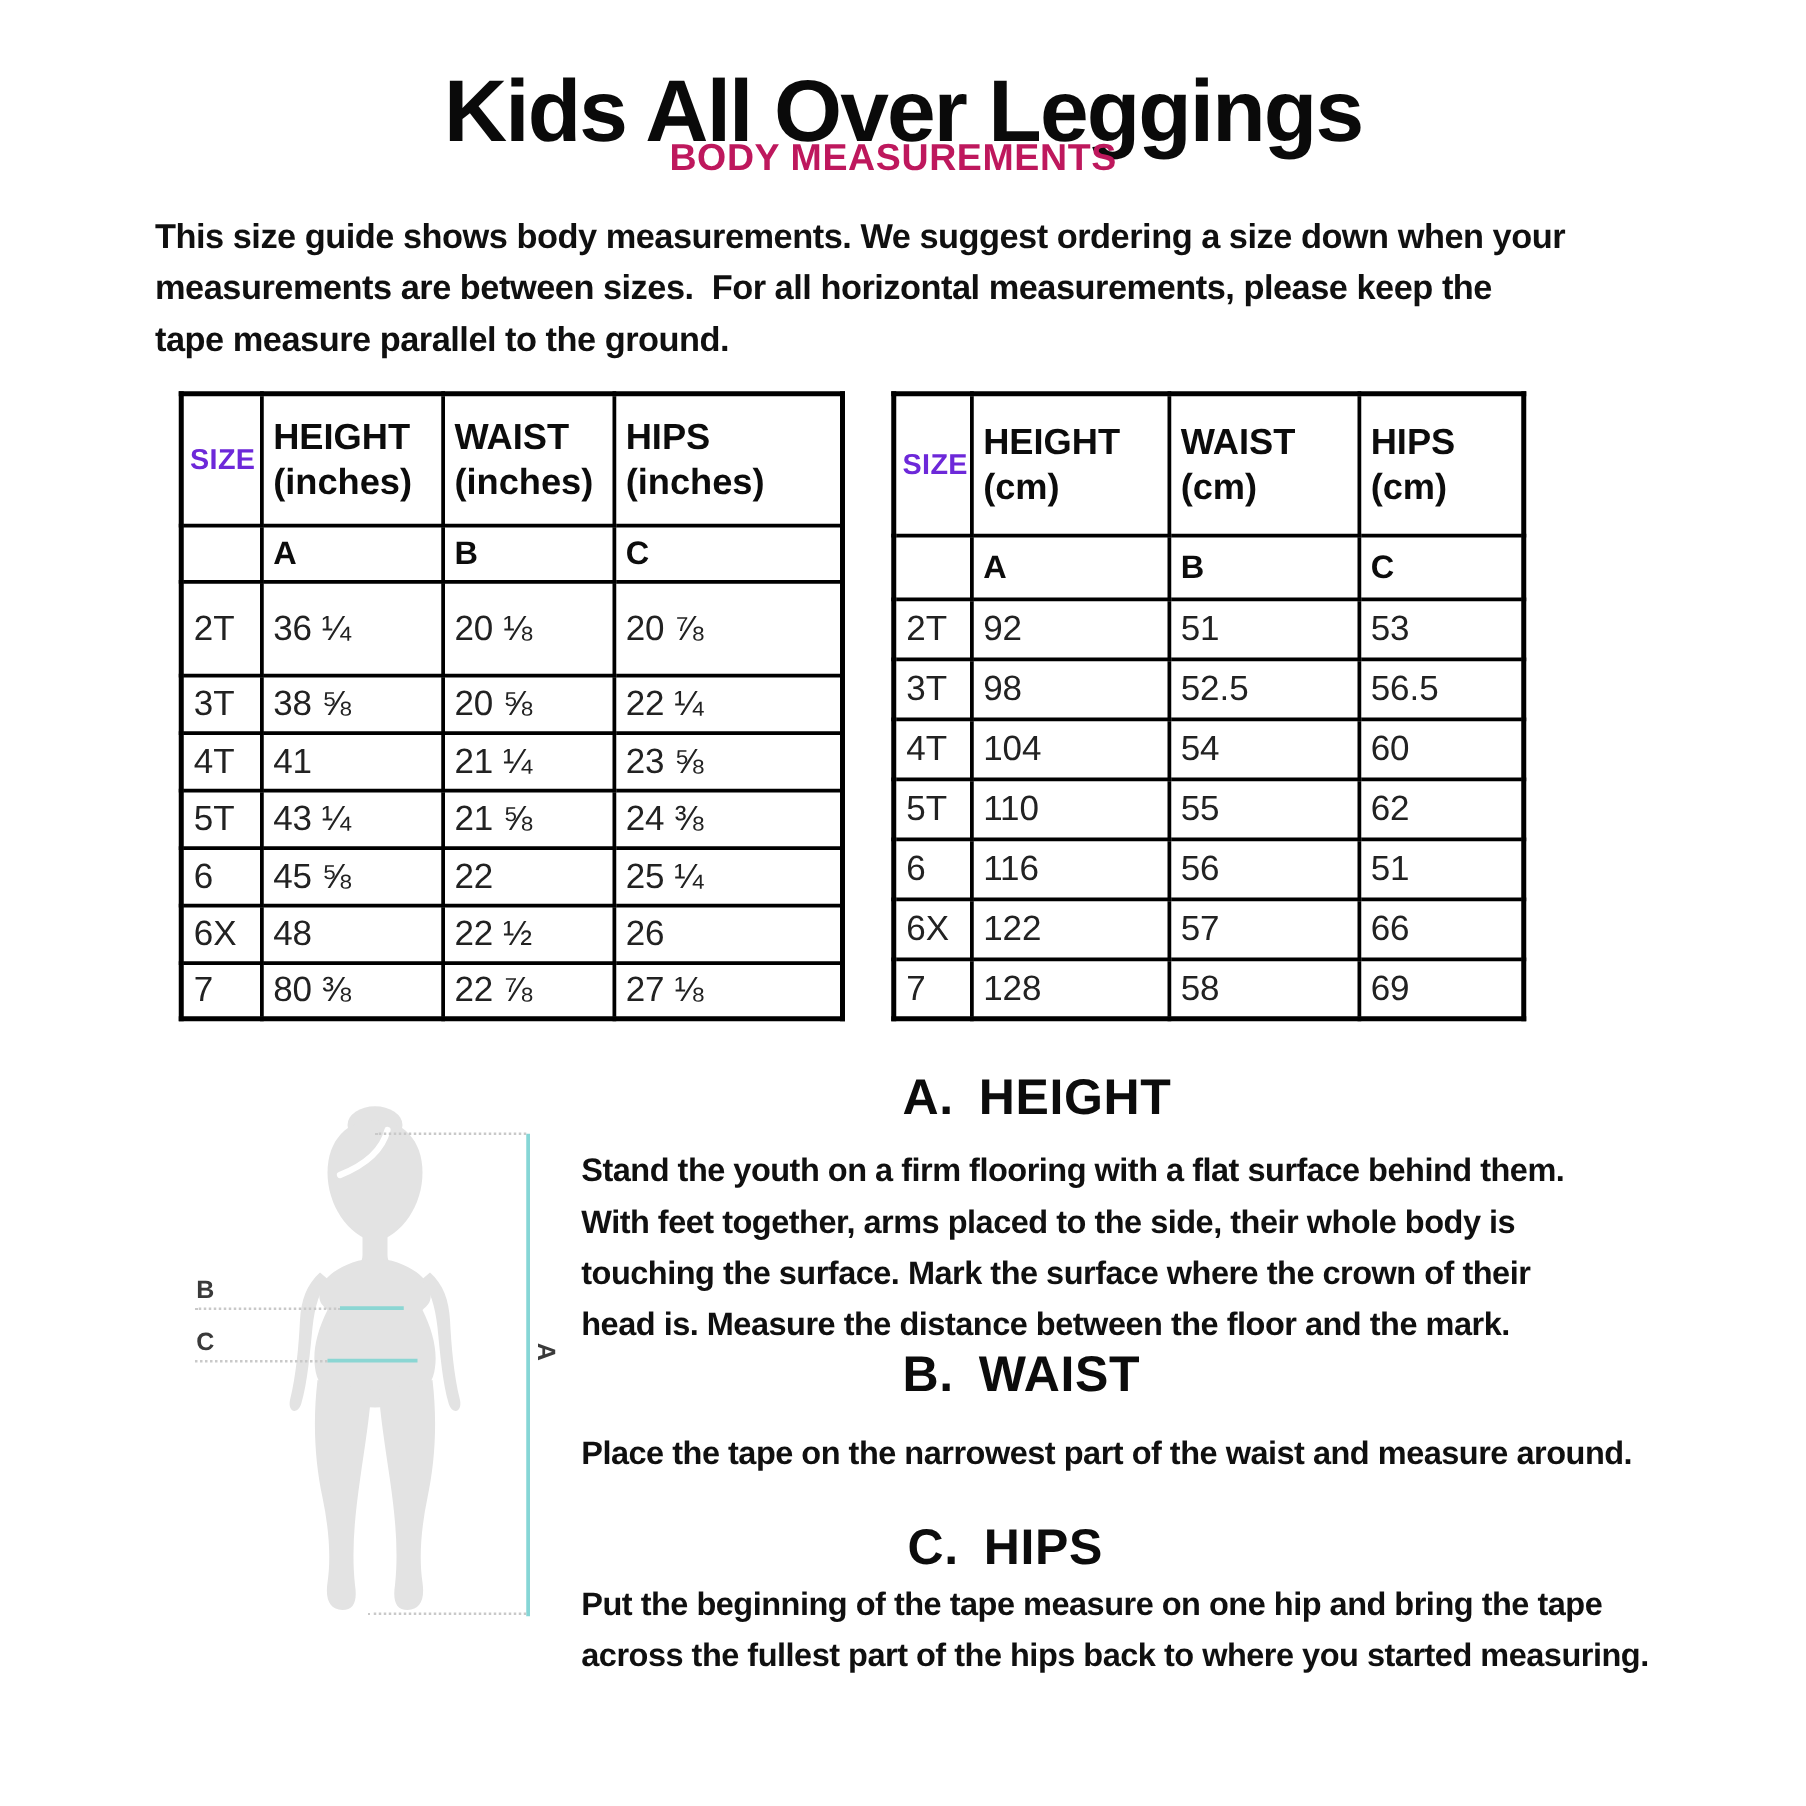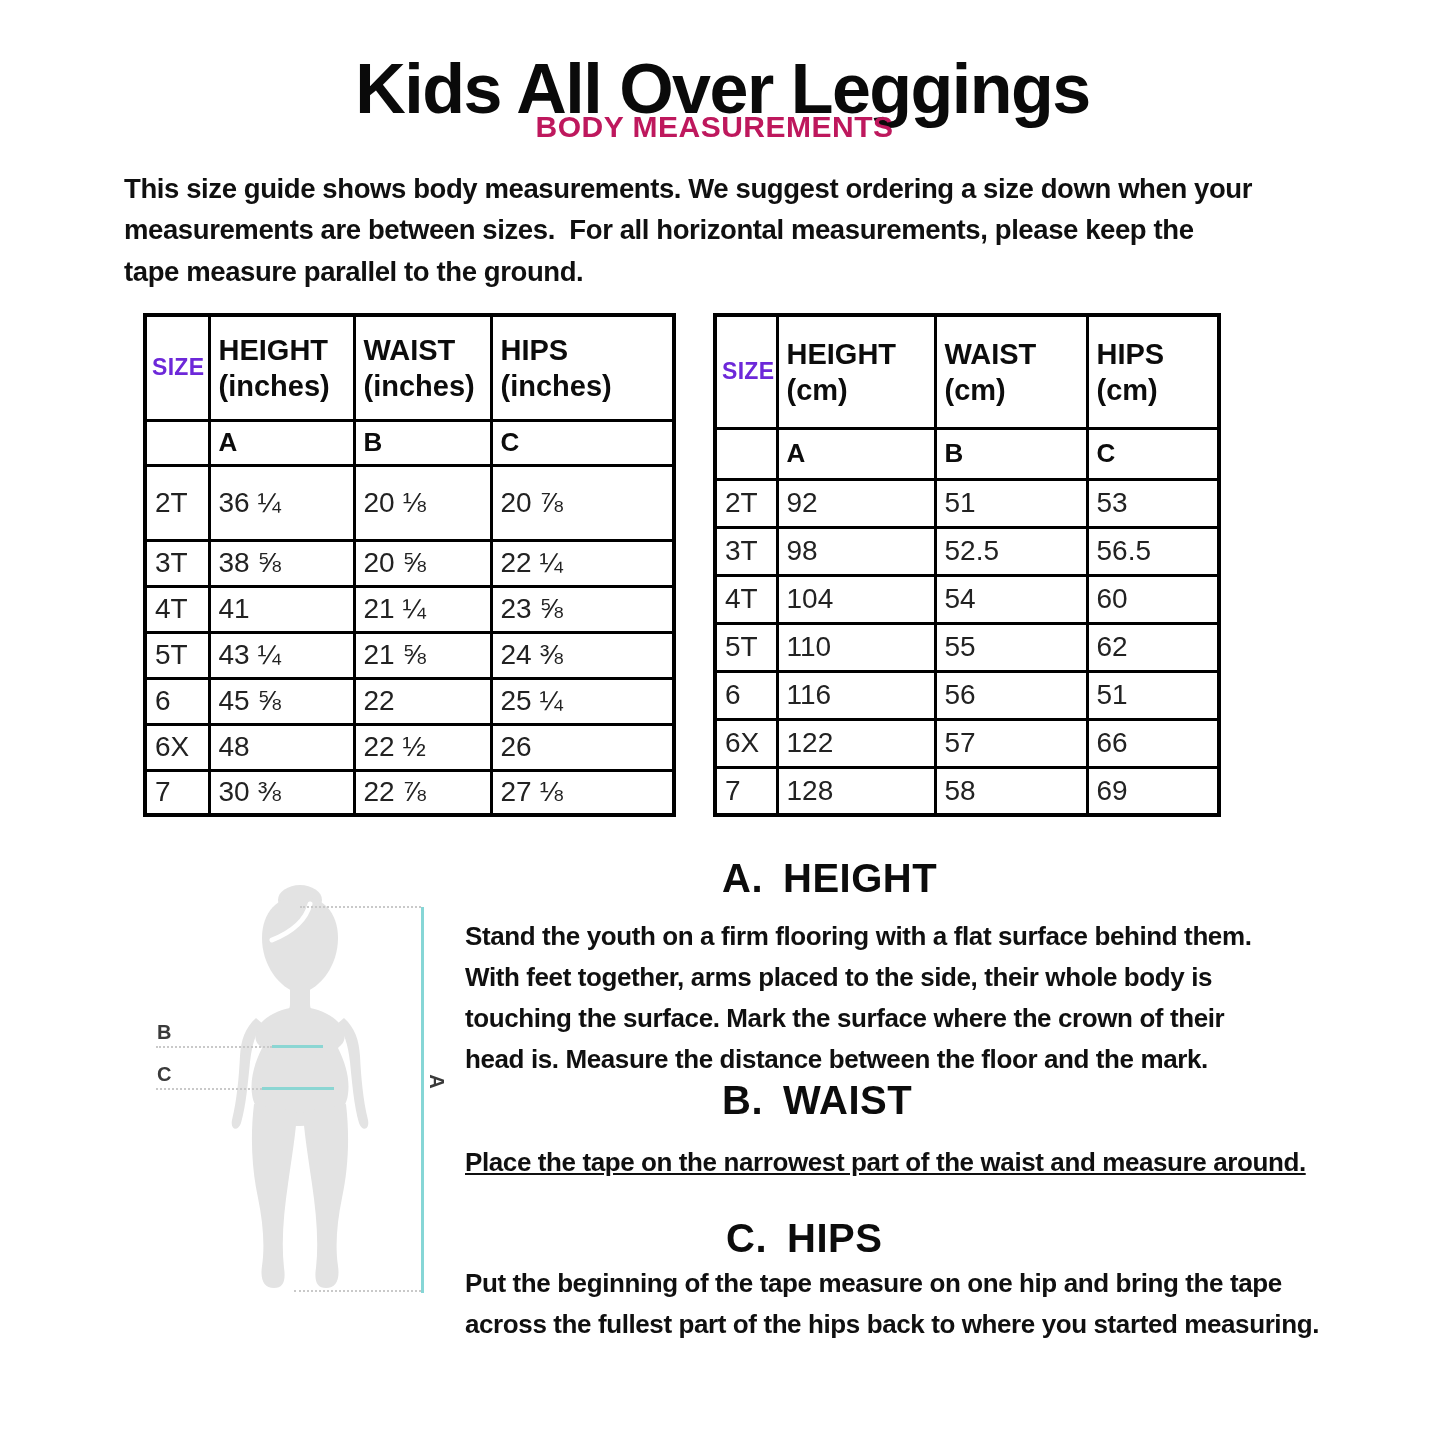--- a/index.html
+++ b/index.html
@@ -136,21 +136,21 @@
     font-size: 26px;
     font-weight: bold;
     letter-spacing: -0.4px;
     line-height: 1.58;
     white-space: pre-wrap;
     color: #101010;
   }
   .sec-a-heading { left: 722px; top: 858px; }
   .sec-a-body    { left: 465px; top: 916px; width: 975px; }
   .sec-b-heading { left: 722px; top: 1080px; }
-  .sec-b-body    { left: 465px; top: 1142px; width: 975px; text-decoration: underline; }
+  .sec-b-body    { left: 465px; top: 1142px; width: 975px; }
   .sec-c-heading { left: 726px; top: 1218px; }
   .sec-c-body    { left: 465px; top: 1263px; width: 975px; }
 </style>
 </head>
 <body>
 
 <div class="page">
 
   <h1 class="abs title">Kids All Over Leggings</h1>
   <div class="abs subtitle">BODY MEASUREMENTS</div>
@@ -212,21 +212,21 @@
           <td>25 ¼</td>
         </tr>
         <tr class="data-row" style="height: 46px;">
           <td>6X</td>
           <td>48</td>
           <td>22 ½</td>
           <td>26</td>
         </tr>
         <tr class="data-row" style="height: 45px;">
           <td>7</td>
-          <td>30 ⅜</td>
+          <td>80 ⅜</td>
           <td>22 ⅞</td>
           <td>27 ⅛</td>
         </tr>
       </tbody>
     </table>
   <table class="size-table" id="table-cm">
       <colgroup>
         <col style="width: 62px;">
         <col style="width: 158px;">
         <col style="width: 152px;">

